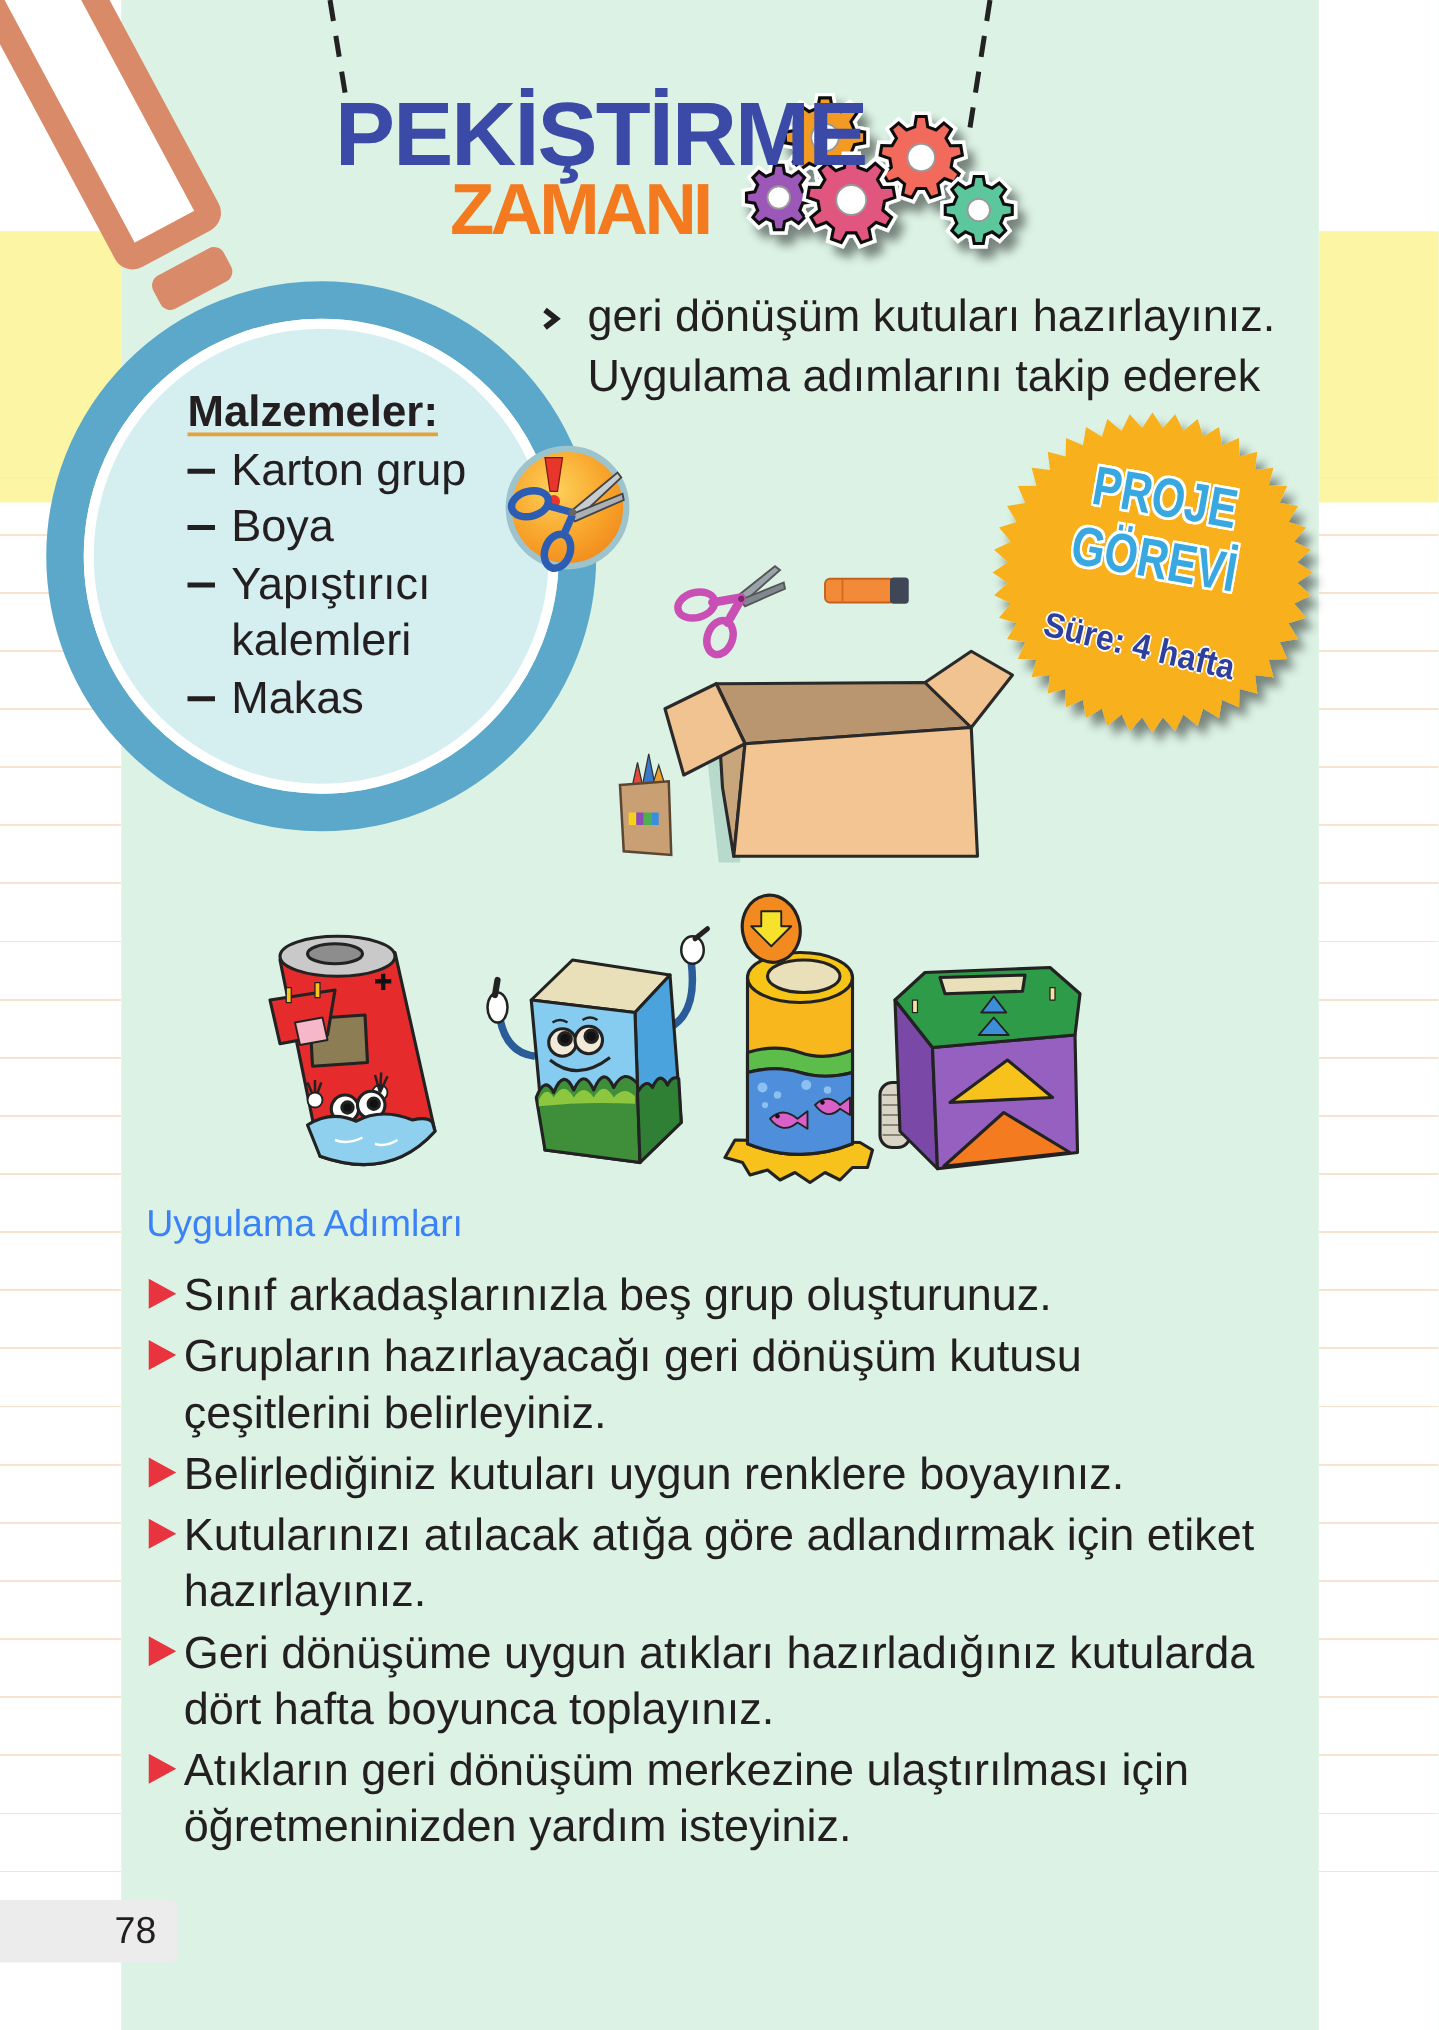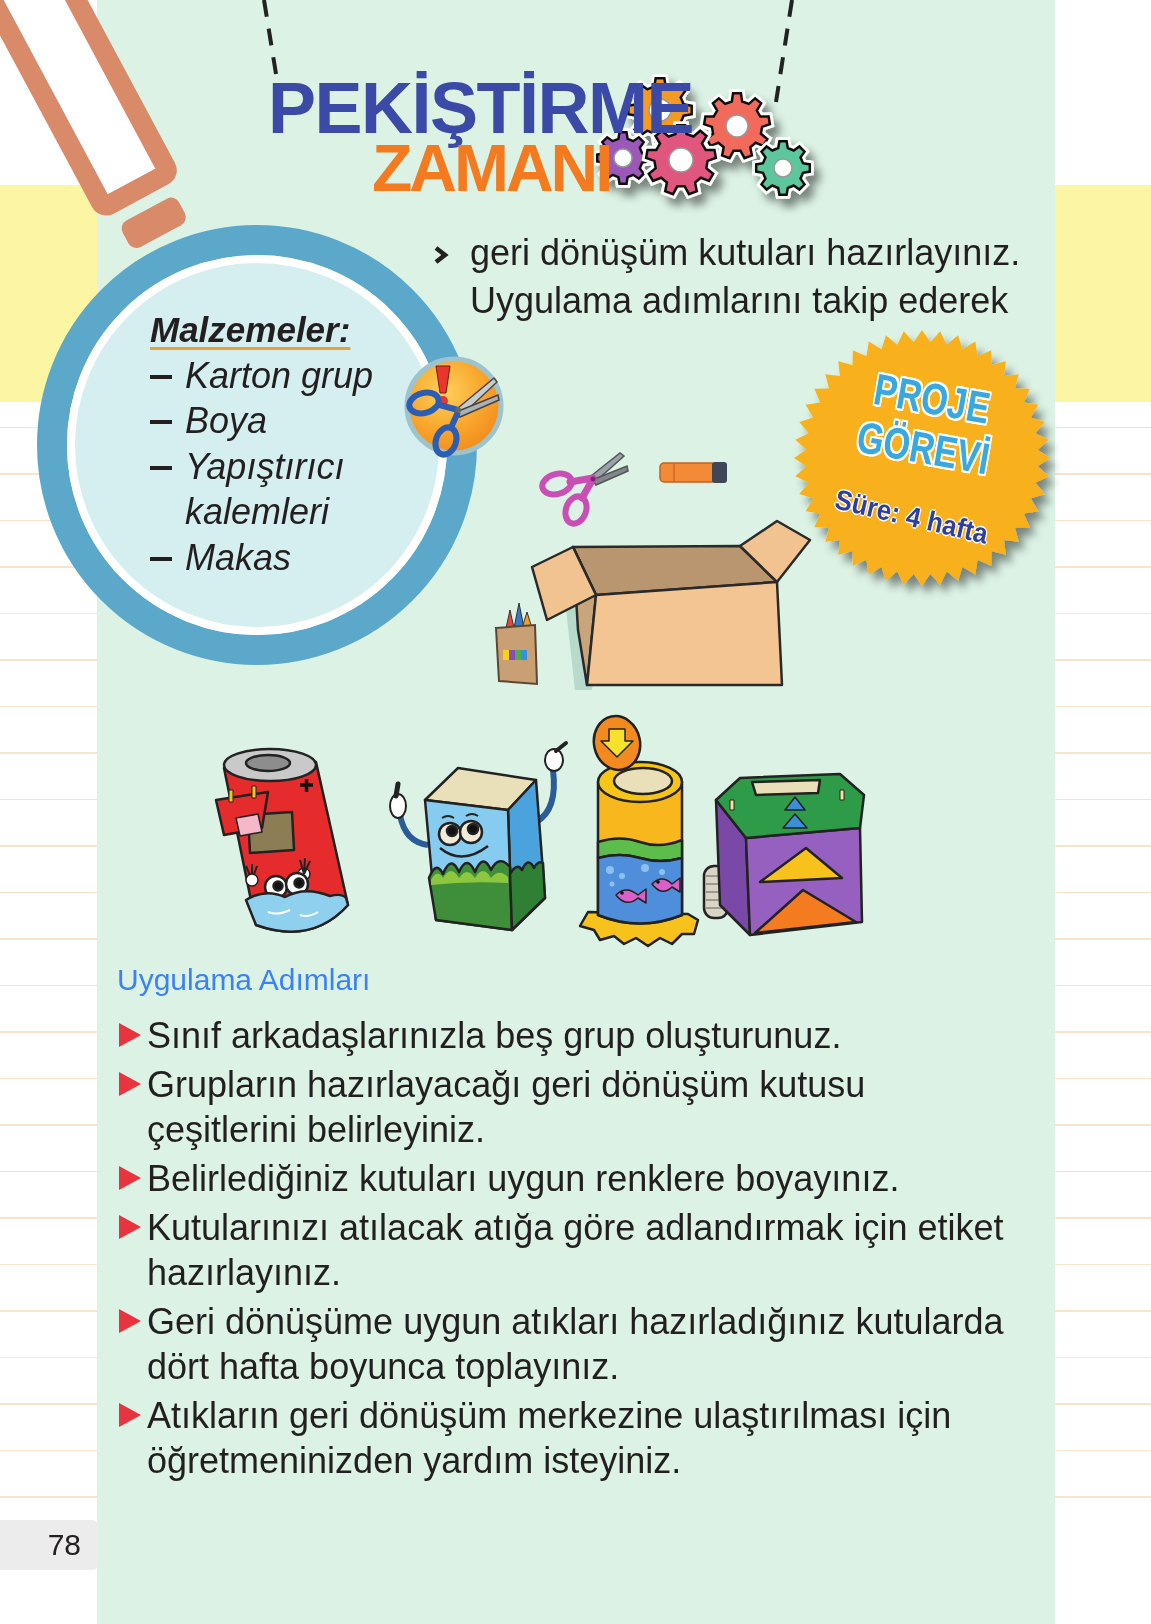--- a/index.html
+++ b/index.html
@@ -5,31 +5,31 @@
   html,body{margin:0;padding:0;}
   body{width:1151px;height:1624px;position:relative;overflow:hidden;background:#ffffff;
        font-family:"Liberation Sans",sans-serif;color:#231f20;}
   .margin{position:absolute;top:0;height:1624px;}
   .margin-left{left:0;width:97px;}
   .margin-right{left:1055px;width:96px;}
   .yellow-band{position:absolute;top:185px;height:217px;left:0;right:0;background:#fcf6a4;}
   .ruled{position:absolute;top:382px;height:1118px;left:0;right:0;
          background:repeating-linear-gradient(to bottom,transparent 0,transparent 45px,#f8e3cf 45px,#f8e3cf 46.5px);}
   .green-panel{position:absolute;left:97px;top:0;width:958px;height:1624px;background:#dbf2e4;}
-  .page-num-box{position:absolute;left:0;top:1520px;width:98px;height:50px;background:#ececec;
+  .page-num-box{position:absolute;left:0;top:1520px;width:142px;height:50px;background:#ececec;
                 border-radius:0 6px 6px 0;}
   .page-num{position:absolute;right:17px;top:0;font-size:30px;line-height:50px;color:#231f20;}
   svg.art{position:absolute;left:0;top:0;width:1151px;height:1624px;}
   .title1{position:absolute;left:268px;top:81px;font-size:72px;line-height:54px;font-weight:bold;
           color:#3b4aa7;letter-spacing:-1.5px;white-space:nowrap;}
-  .title2{position:absolute;left:372px;top:139px;font-size:66px;line-height:58px;font-weight:bold;
+  .title2{position:absolute;left:360px;top:139px;font-size:58px;line-height:58px;font-weight:bold;
           color:#f47a20;letter-spacing:-3px;white-space:nowrap;}
   .instr-chevron{position:absolute;left:433px;top:245px;width:16px;height:20px;}
   .instruction{position:absolute;left:470px;top:229px;font-size:36px;line-height:48px;white-space:nowrap;}
-  .materials{position:absolute;left:150px;top:307px;white-space:nowrap;font-style:italic;}
+  .materials{position:absolute;left:150px;top:307px;white-space:nowrap;}
   .mat-heading{font-size:35px;line-height:45.5px;font-weight:bold;display:inline-block;
                text-decoration:underline;text-decoration-color:#e5a13a;text-decoration-thickness:3px;
                text-underline-offset:5px;}
   .mat-line{position:relative;padding-left:35px;font-size:36px;line-height:45.5px;}
   .dash{position:absolute;left:0;top:22px;width:22px;height:4px;background:#231f20;}
   .badge{position:absolute;left:922px;top:458px;width:0;height:0;transform:rotate(10deg);}
   .badge-line{position:absolute;left:-150px;width:300px;text-align:center;white-space:nowrap;font-weight:bold;}
   .badge-line span{display:inline-block;}
   .badge-big{font-size:44px;line-height:44px;color:#3aa8e0;
              text-shadow:2px 0 #fff,-2px 0 #fff,0 2px #fff,0 -2px #fff,2px 2px #fff,-2px -2px #fff,2px -2px #fff,-2px 2px #fff;}

